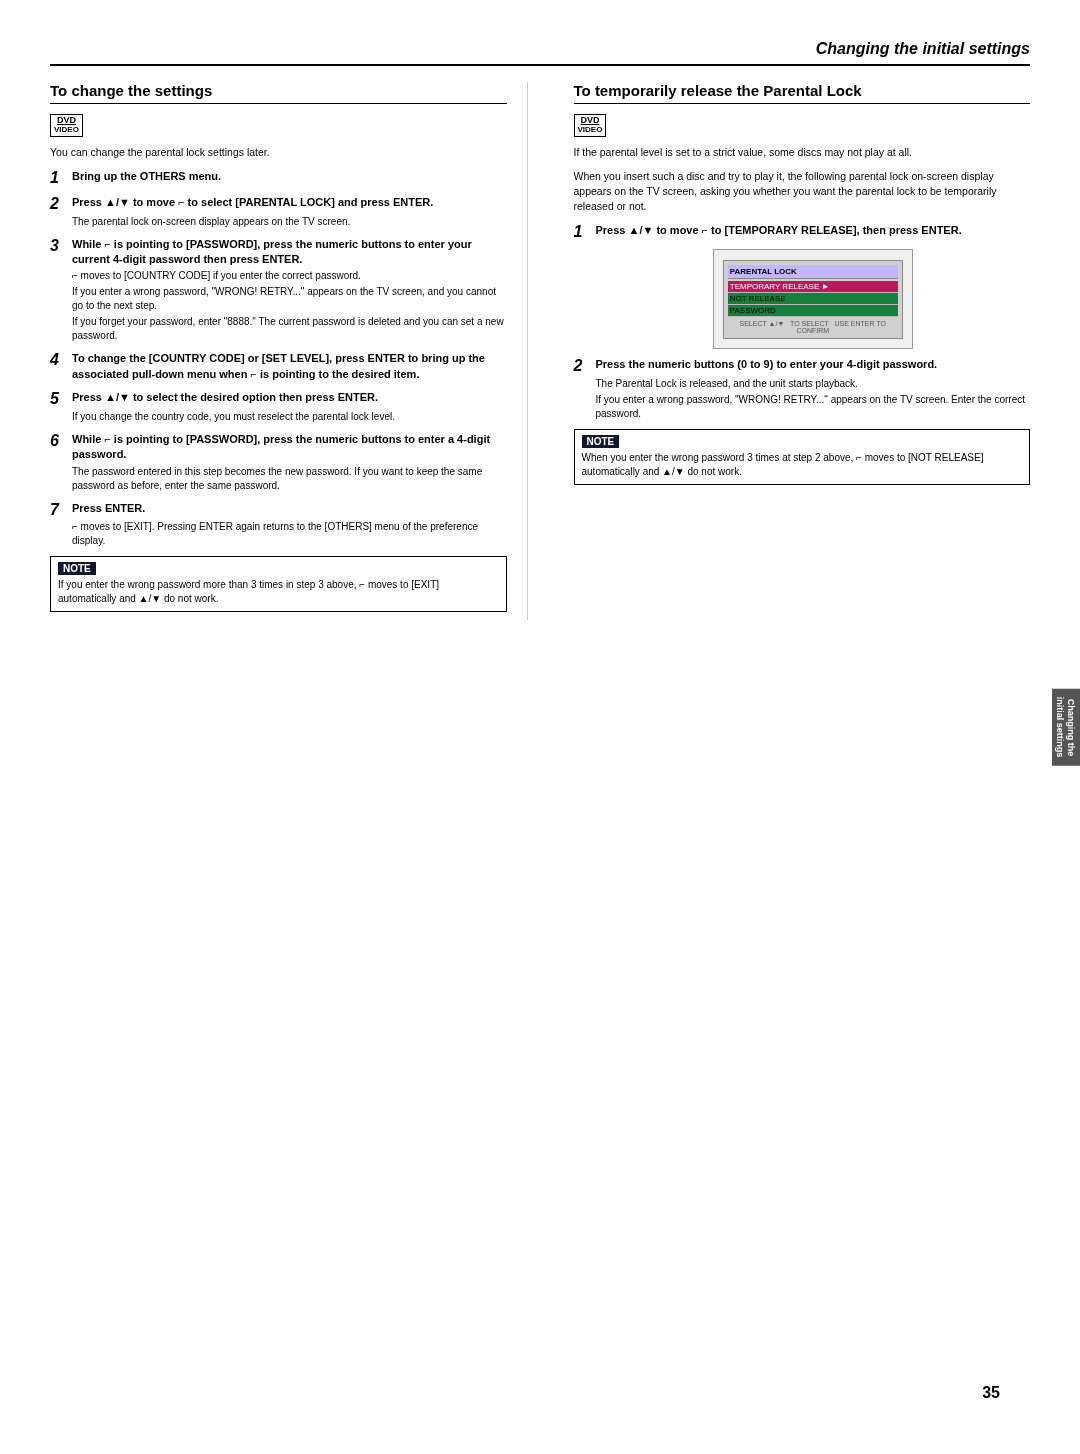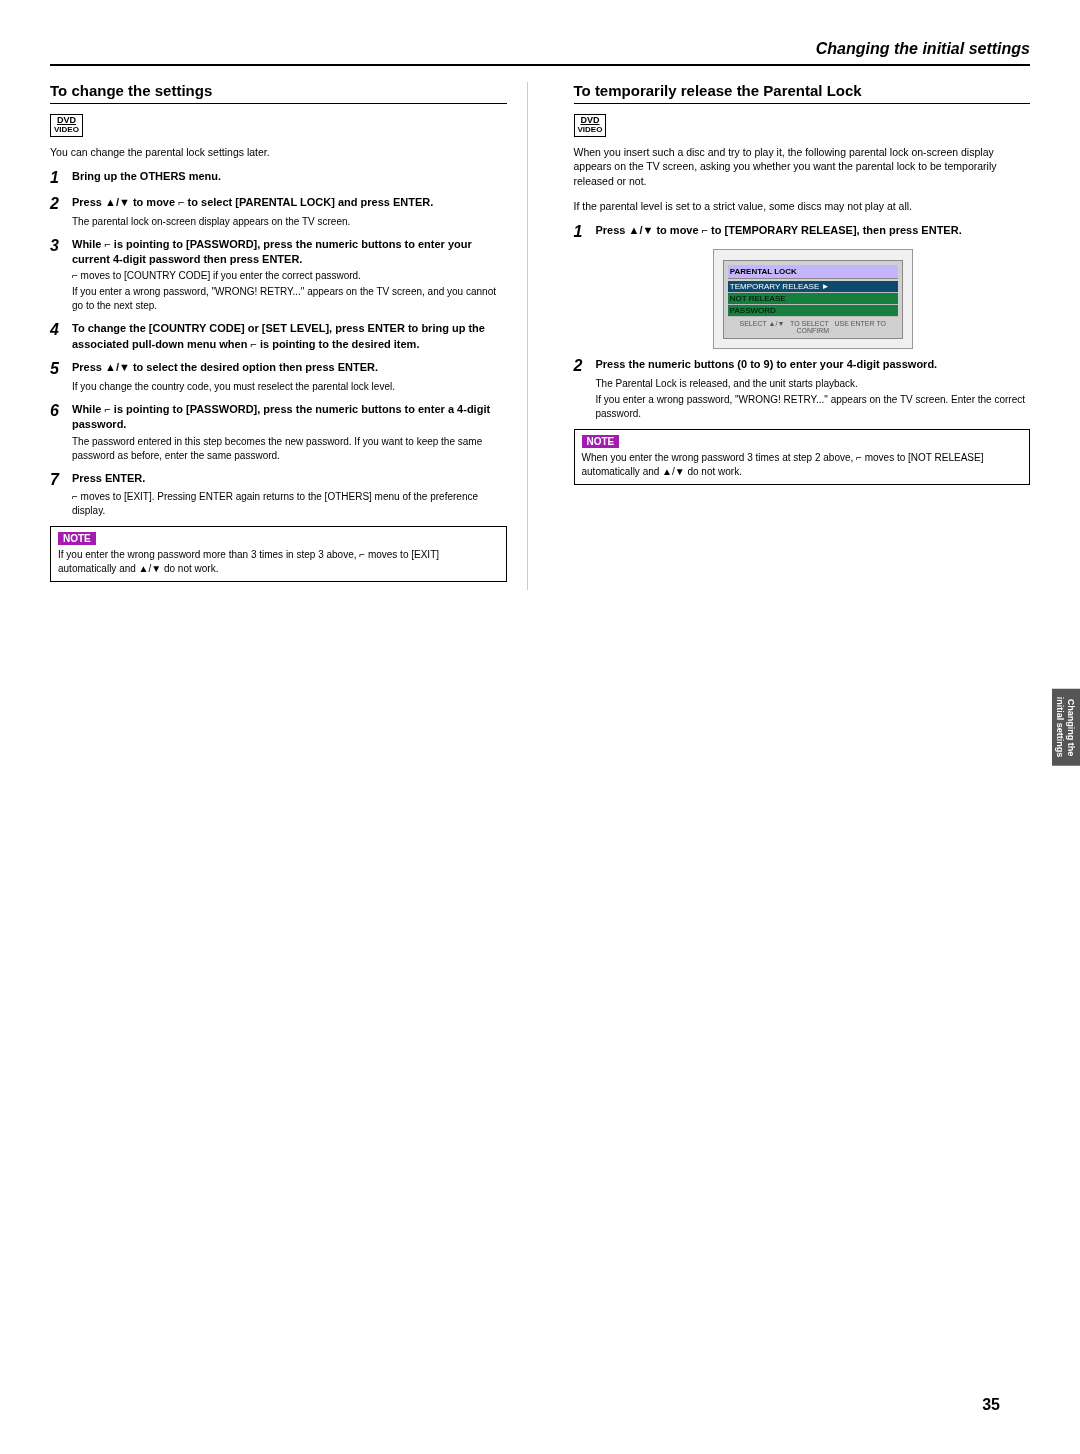--- a/index.html
+++ b/index.html
@@ -103,21 +103,21 @@
     }
     .note-box {
       border: 1px solid #000;
       padding: 5px 7px;
       margin-top: 8px;
       margin-bottom: 8px;
     }
     .note-box-title {
       font-size: 10px;
       font-weight: bold;
-      background: #a21caf;
+      background: #0f172a;
       color: #fff;
       display: inline-block;
       padding: 1px 5px;
       margin-bottom: 3px;
     }
     .note-box-text {
       font-size: 10px;
       line-height: 1.4;
     }
     .screen-image {
@@ -138,40 +138,40 @@
       border: 1px solid #888;
       padding: 4px;
     }
     .screen-row {
       font-size: 8px;
       padding: 1px 2px;
       border-bottom: 1px solid #bbb;
       background: #15803d;
     }
     .screen-row.highlighted {
-      background: #0c4a6e;
+      background: #be185d;
       color: #fff;
     }
     .screen-title-row {
       font-size: 8px;
       font-weight: bold;
       padding: 2px;
       background: #c4b5fd;
       border-bottom: 1px solid #888;
       margin-bottom: 2px;
     }
     .screen-bottom {
       font-size: 7px;
       margin-top: 3px;
       color: #555;
       text-align: center;
     }
     .page-number {
       position: absolute;
-      bottom: 40px;
+      bottom: 52px;
       right: 80px;
       font-size: 16px;
       font-weight: bold;
     }
     .side-tab {
       position: absolute;
       right: 0;
       top: 50%;
       transform: translateY(-50%);
       background: #555;
@@ -224,20 +224,21 @@
       </div>
 
       
       <div class="step">
         <div class="step-header">
           <span class="step-number">3</span>
           <span class="step-text">While ⌐ is pointing to [PASSWORD], press the numeric buttons to enter your current 4-digit password then press ENTER.</span>
         </div>
         <div class="step-note">⌐ moves to [COUNTRY CODE] if you enter the correct password.</div>
         <div class="step-note">If you enter a wrong password, "WRONG! RETRY..." appears on the TV screen, and you cannot go to the next step.</div>
+        <div class="step-note">If you forget your password, enter "8888." The current password is deleted and you can set a new password.</div>
       </div>
 
       
       <div class="step">
         <div class="step-header">
           <span class="step-number">4</span>
           <span class="step-text">To change the [COUNTRY CODE] or [SET LEVEL], press ENTER to bring up the associated pull-down menu when ⌐ is pointing to the desired item.</span>
         </div>
       </div>
 
@@ -278,22 +279,22 @@
 
     <div class="column-right">
 
       <div class="section-title">To temporarily release the Parental Lock</div>
 
       <div class="dvd-badge">
         <span class="dvd-top">DVD</span>
         <span class="dvd-bottom">VIDEO</span>
       </div>
 
+      <div class="intro-text">If the parental level is set to a strict value, some discs may not play at all.</div>
       <div class="intro-text">When you insert such a disc and try to play it, the following parental lock on-screen display appears on the TV screen, asking you whether you want the parental lock to be temporarily released or not.</div>
-      <div class="intro-text">If the parental level is set to a strict value, some discs may not play at all.</div>
 
       
       <div class="step">
         <div class="step-header">
           <span class="step-number">1</span>
           <span class="step-text">Press ▲/▼ to move ⌐ to [TEMPORARY RELEASE], then press ENTER.</span>
         </div>
       </div>
 
       

